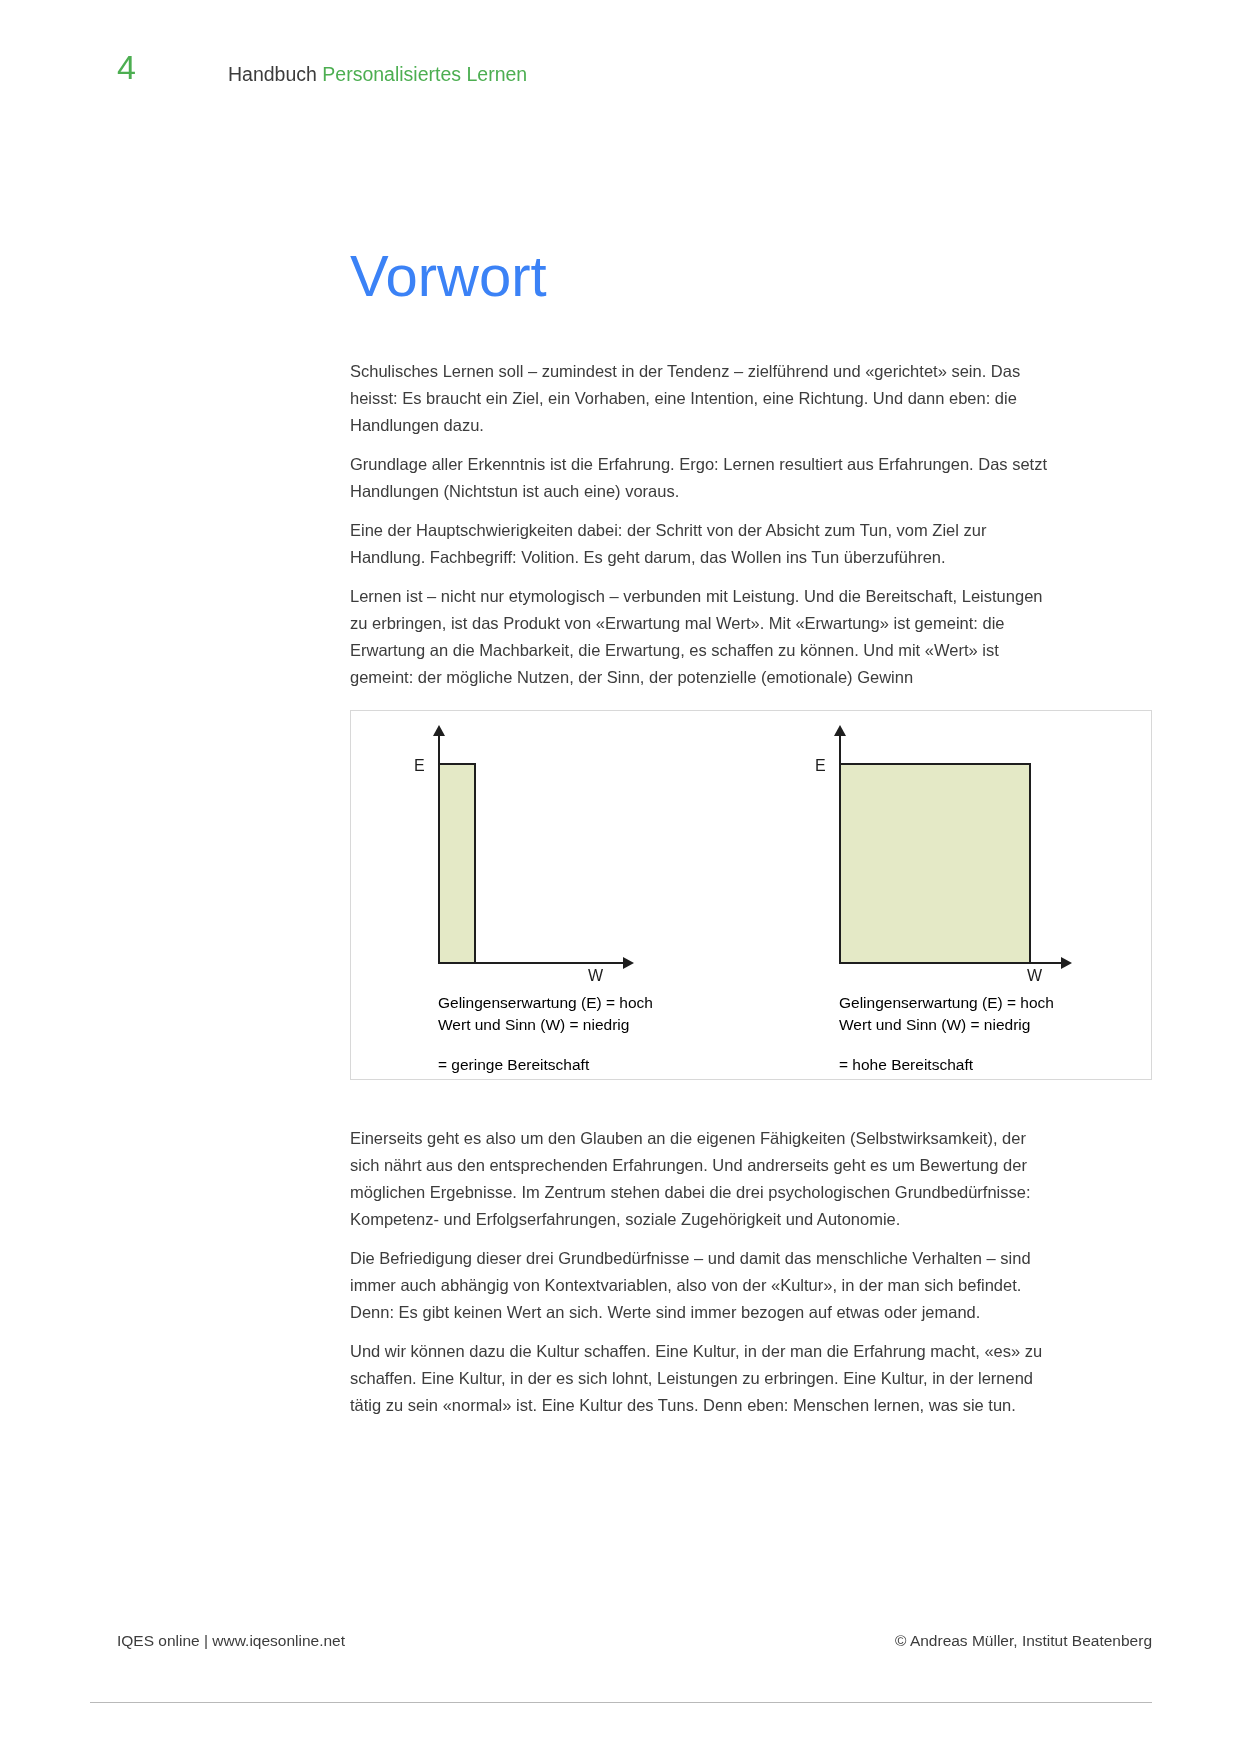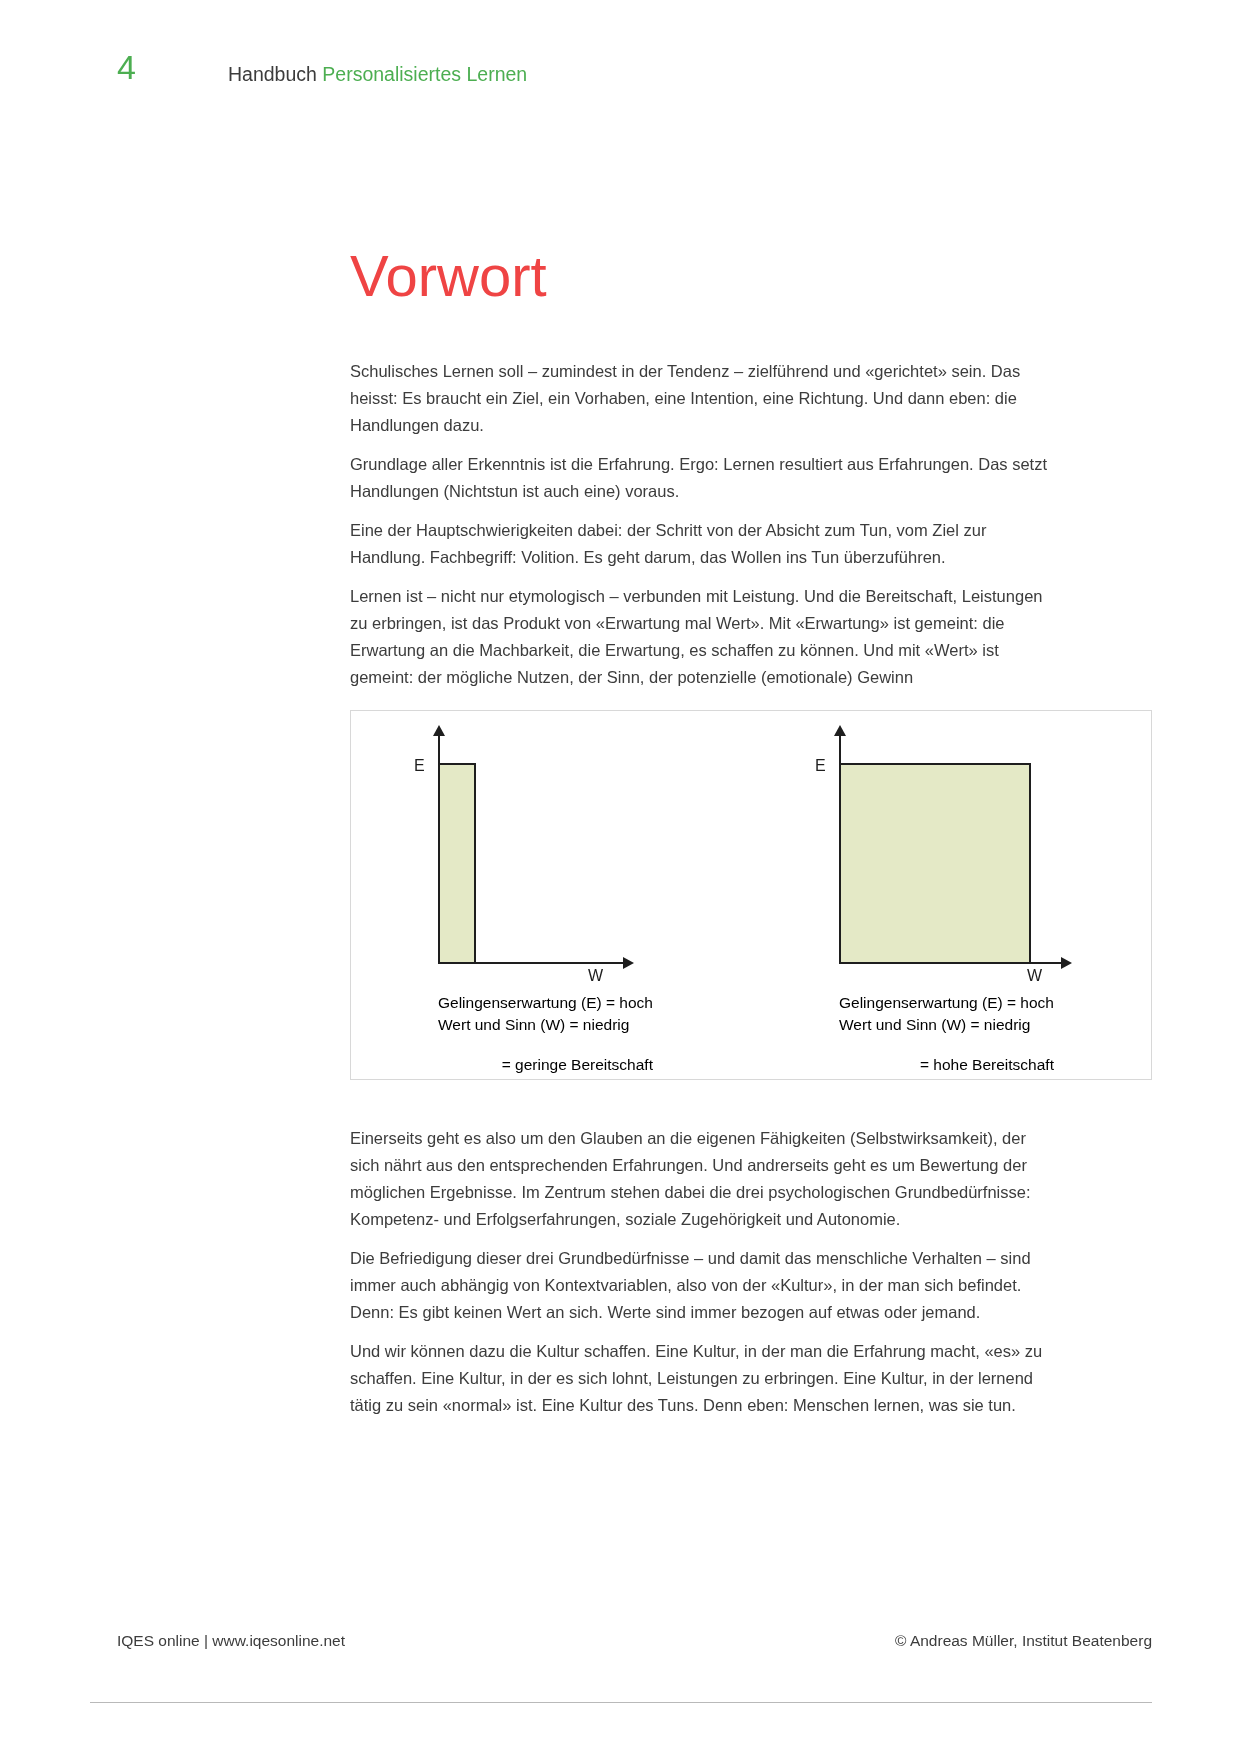--- a/index.html
+++ b/index.html
@@ -21,21 +21,21 @@
   .doc-header {
     position: absolute; left: 196px; top: 63px;
     font-size: 19.5px; color: #3c3c3c; margin-left: 32px;
   }
 
   
   .content { position: absolute; left: 350px; top: 240px; width: 705px; }
   h1.title {
     margin: 0 0 46px 0;
     font-size: 58px; line-height: 72px; font-weight: 400;
-    color: #ef4444; letter-spacing: 0px;
+    color: #3b82f6; letter-spacing: 0px;
   }
   .content p {
     margin: 0 0 12px 0;
     font-size: 16.5px; line-height: 27px;
     text-align: left;
   }
 
   
   .figure {
     position: relative;
@@ -83,21 +83,21 @@
   .w-label {
     position: absolute; top: calc(100% + 3px);
     font-size: 16px; color: #1e1e1e;
   }
   .caption {
     position: absolute; top: 281px;
     font-size: 15.5px; line-height: 22px; color: #000000;
   }
   .caption-left  { left: 87px; }
   .caption-right { left: 488px; }
-  .caption .result { margin-top: 18px; text-align: right; }
+  .caption .result { margin-top: 18px; }
 
   
   .footer-left {
     position: absolute; left: 117px; top: 1632px;
     font-size: 15.5px; color: #3c3c3c;
   }
   .footer-right {
     position: absolute; right: 88px; top: 1632px;
     font-size: 15.5px; color: #3c3c3c; margin-left: 16px;
   }

